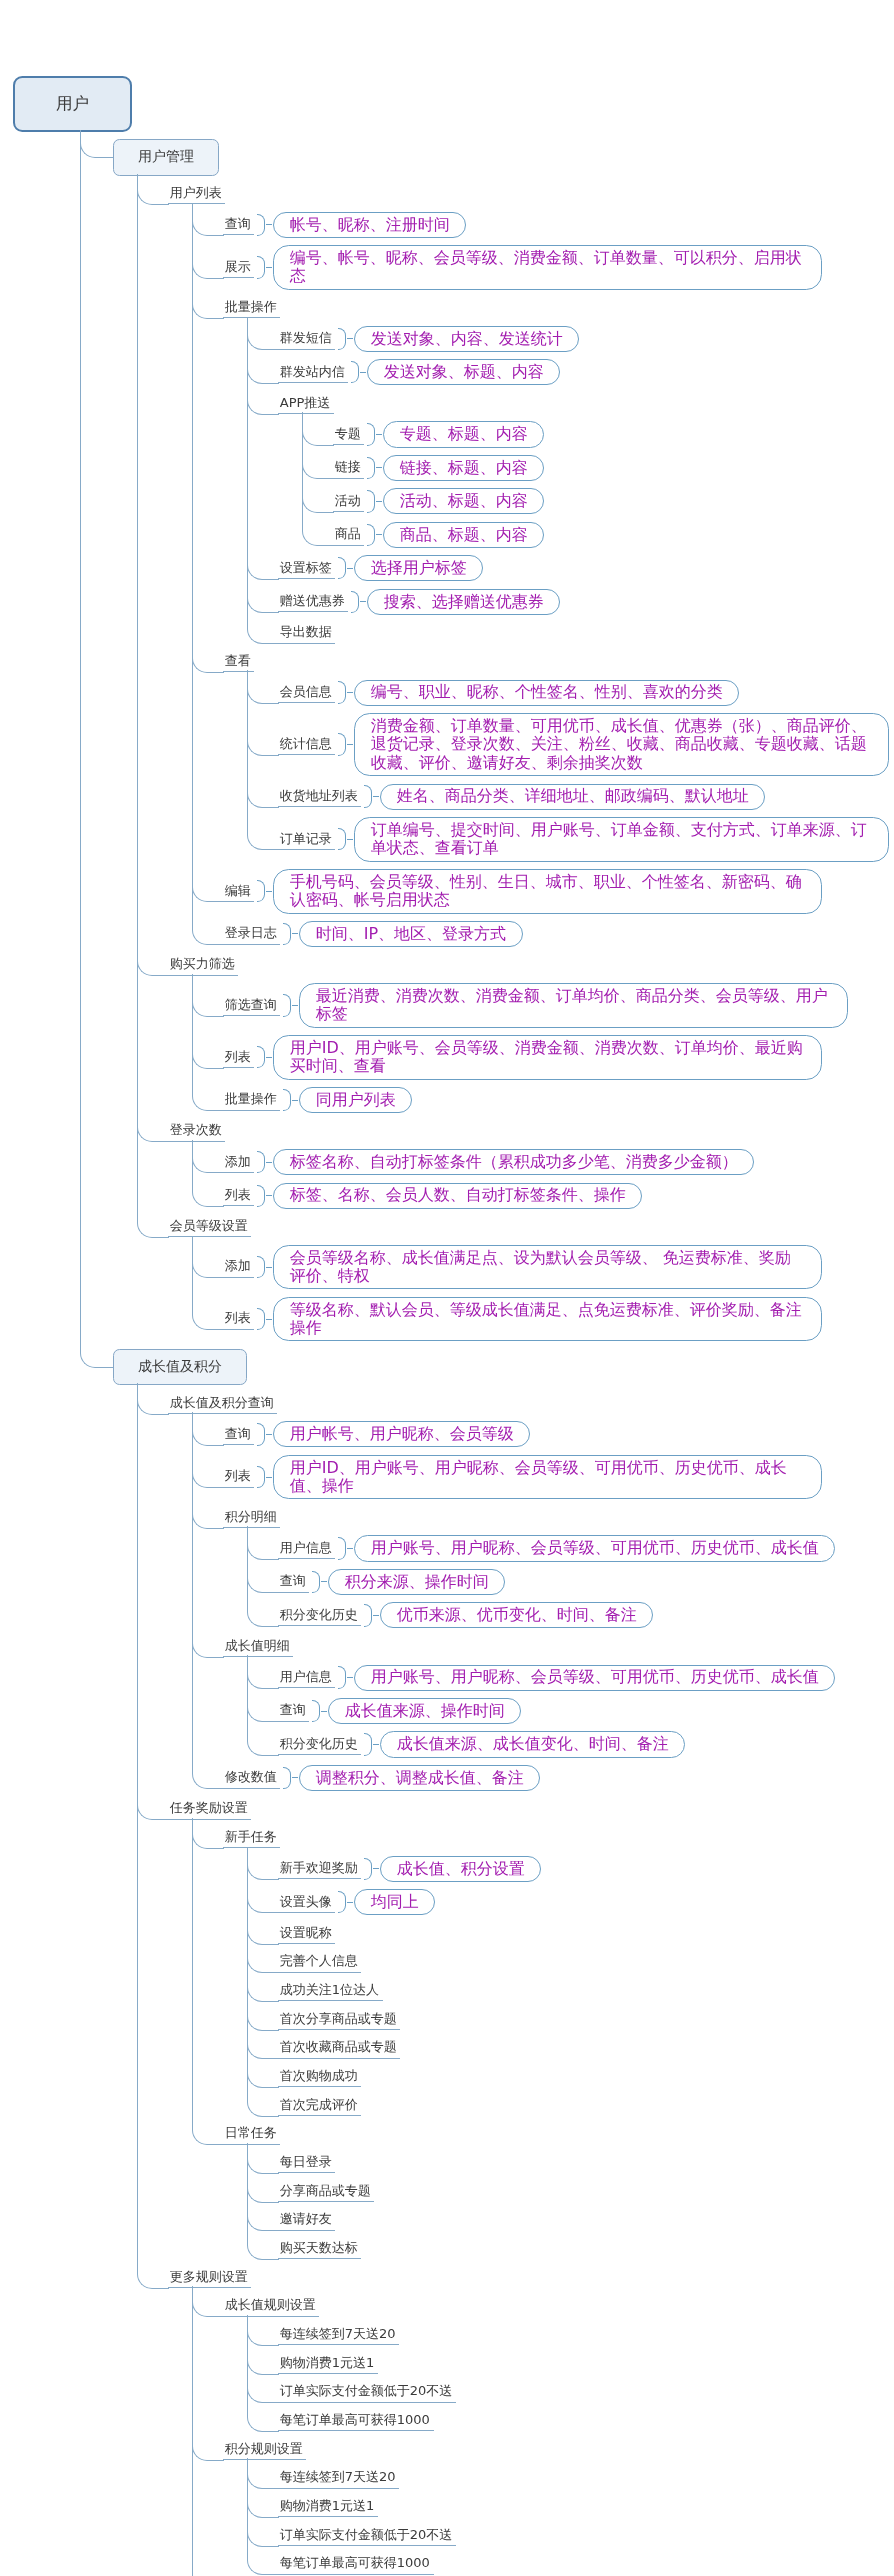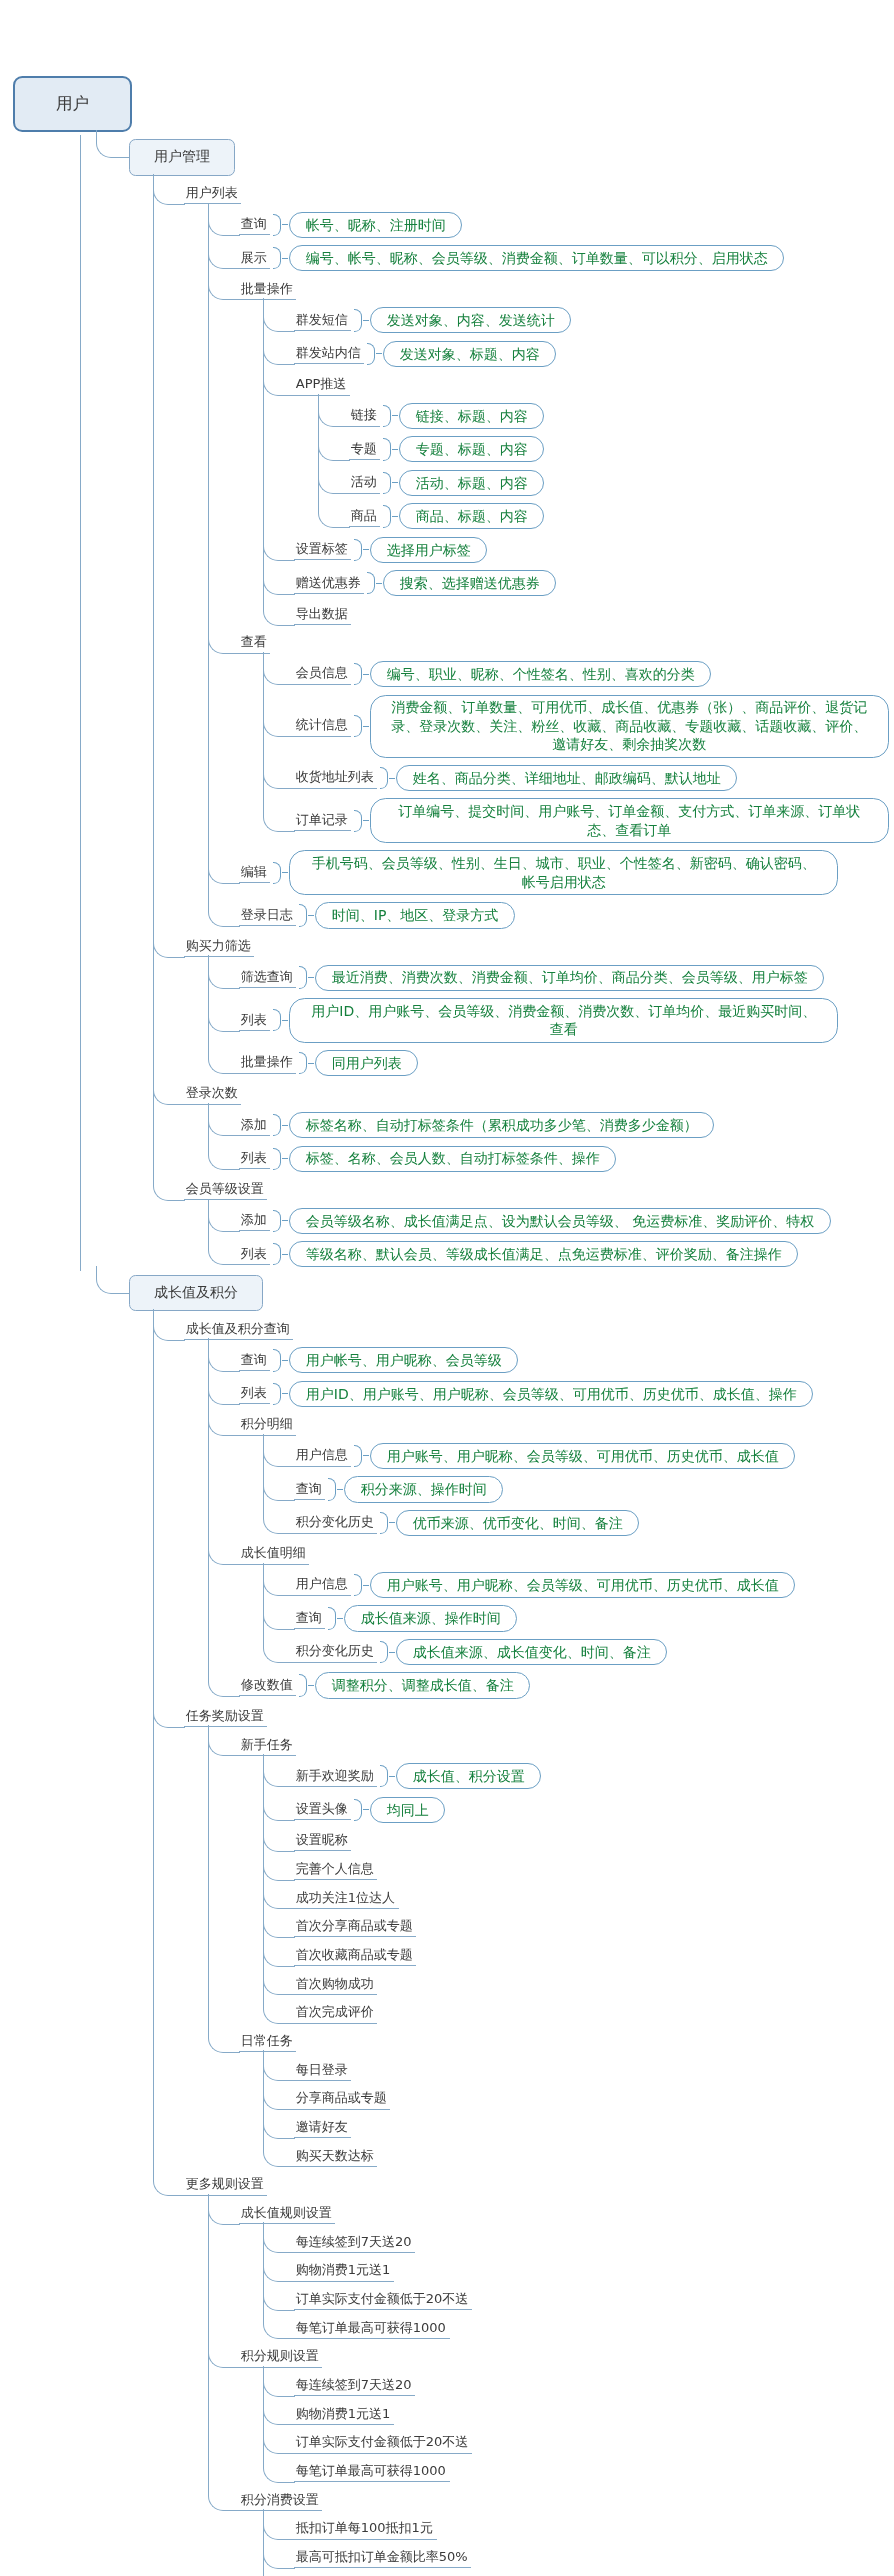--- a/index.html
+++ b/index.html
@@ -38,42 +38,42 @@
     border:0.9px solid var(--topicBorder);border-radius:6.5px;
     padding:8.3px 24px;
   }
   .brk{
     width:6.5px;height:20.3px;flex:none;
     border:0.9px solid var(--capBorder);border-left:none;
     border-radius:0 7.4px 7.4px 0;margin-left:2.8px;
   }
   .dash{width:6.5px;height:0;border-top:0.9px solid var(--capBorder);margin:0 0.9px;flex:none;}
   .capsule{
-    font-size:14px;line-height:18.5px;color:#15803d;background:#fff;
+    font-size:16px;line-height:18.5px;color:#a21caf;background:#fff;
     border:0.9px solid var(--capBorder);border-radius:15.7px;
     padding:2.8px 15.7px;max-width:516px;
   }
 
   
   .children > .block{position:relative;padding-left:31px;}
   .children > .block:not(:last-child)::after{
     content:'';position:absolute;left:0;top:0;height:100%;
     border-left:0.9px solid var(--line);
   }
   .children > .block > .row{position:relative;}
   .children > .block > .row::before{
     content:'';position:absolute;left:-31px;top:-5.5px;width:30.5px;
     height:calc(50% + 15.7px);
     border-left:0.9px solid var(--line);border-bottom:0.9px solid var(--line);
     border-bottom-left-radius:15px;
   }
   .children > .block > .row.boxrow::before{height:calc(50% + 5.5px);}
   .children{margin-left:24px;}
   .kids-of-root{margin-left:67px;}
-  .kids-of-root > .block{padding-left:49px;text-align:center;}
+  .kids-of-root > .block{padding-left:33px;}
   .kids-of-root > .block > .row::before{left:-33px;width:32px;}
 </style>
 </head>
 <body>
 
 <div id="canvas">
   <div id="tree-root">
       <div class="block">
         <div class="row boxrow">
           <div class="box root">用户</div>
@@ -126,32 +126,32 @@
                           <div class="capsule">发送对象、标题、内容</div>
                         </div>
                       </div>
                       <div class="block">
                         <div class="row">
                           <div class="lbl">APP推送</div>
                         </div>
                         <div class="children">
                           <div class="block">
                             <div class="row">
+                              <div class="lbl">专题</div>
+                              <div class="brk"></div>
+                              <div class="dash"></div>
+                              <div class="capsule">专题、标题、内容</div>
+                            </div>
+                          </div>
+                          <div class="block">
+                            <div class="row">
                               <div class="lbl">链接</div>
                               <div class="brk"></div>
                               <div class="dash"></div>
                               <div class="capsule">链接、标题、内容</div>
-                            </div>
-                          </div>
-                          <div class="block">
-                            <div class="row">
-                              <div class="lbl">专题</div>
-                              <div class="brk"></div>
-                              <div class="dash"></div>
-                              <div class="capsule">专题、标题、内容</div>
                             </div>
                           </div>
                           <div class="block">
                             <div class="row">
                               <div class="lbl">活动</div>
                               <div class="brk"></div>
                               <div class="dash"></div>
                               <div class="capsule">活动、标题、内容</div>
                             </div>
                           </div>

